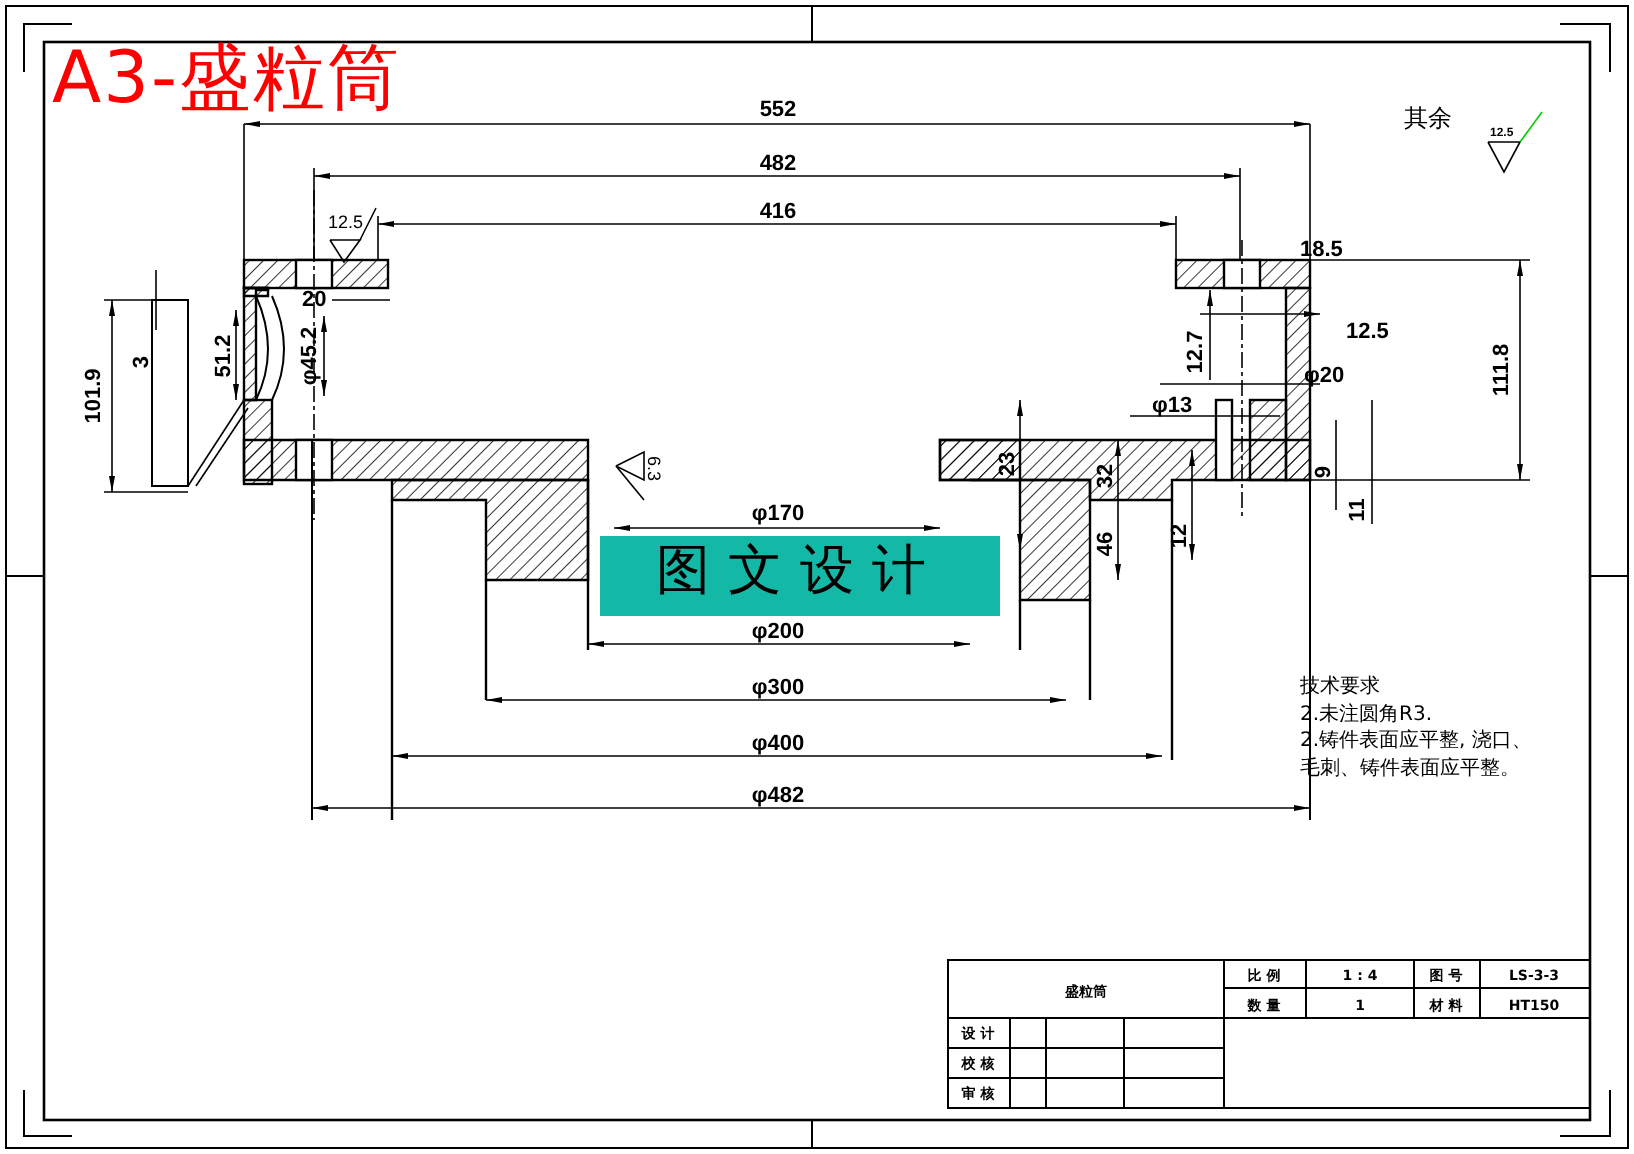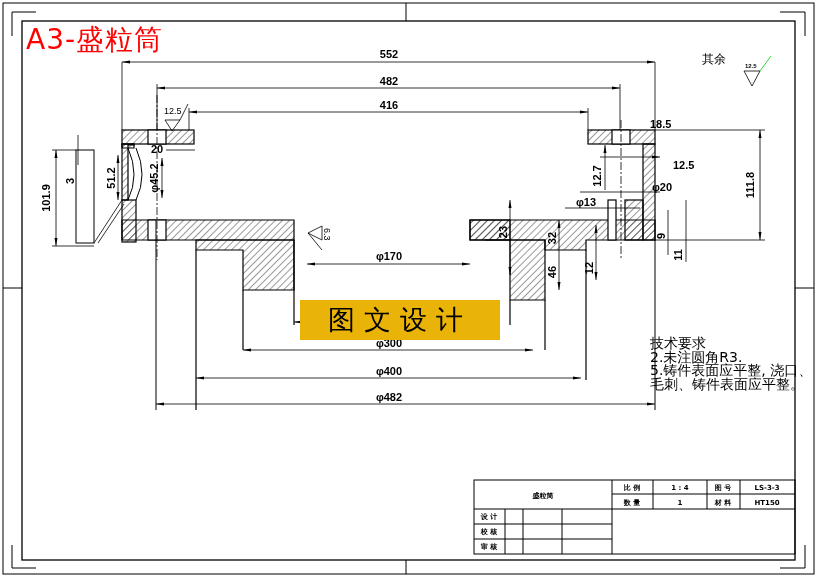--- a/index.html
+++ b/index.html
@@ -1,20 +1,20 @@
 <!DOCTYPE html>
 <html><head>
 <meta charset="utf-8">
 <style>
   html, body { margin: 0; padding: 0; background: #ffffff; }
   body { width: 817px; height: 577px; position: relative; overflow: hidden; font-family: "DejaVu Sans", sans-serif; }
   #sheet { position: absolute; left: 0; top: 0; width: 817px; height: 577px; }
-  .title-red { position: absolute; left: 26px; top: 20px; color: #ff0000; font-family: "DejaVu Sans", sans-serif; font-size: 28px; font-weight: normal; letter-spacing: 1px; line-height: 40px; white-space: nowrap; }
-  .watermark { position: absolute; left: 300px; top: 268px; width: 200px; height: 40px; background: #eab308; color: #000; font-family: Liberation Serif, serif; font-size: 27px; letter-spacing: 9px; text-align: center; line-height: 40px; margin-top: 32px; }
-  .notes { position: absolute; left: 650px; top: 337px; font-family: "DejaVu Sans", sans-serif; font-size: 14px; color: #000; line-height: 13.5px; }
+  .title-red { position: absolute; left: 26px; top: 20px; color: #ff0000; font-family: "DejaVu Sans", sans-serif; font-size: 36px; font-weight: normal; letter-spacing: 1px; line-height: 40px; white-space: nowrap; }
+  .watermark { position: absolute; left: 300px; top: 268px; width: 200px; height: 40px; background: #14b8a6; color: #000; font-family: Liberation Mono, monospace; font-size: 27px; letter-spacing: 9px; text-align: center; line-height: 40px; }
+  .notes { position: absolute; left: 650px; top: 337px; font-family: "DejaVu Sans", sans-serif; font-size: 10px; color: #000; line-height: 13.5px; }
   .other-rough { position: absolute; left: 702px; top: 51px; font-size: 12px; font-family: Liberation Serif, serif; color: #000; }
   svg text { font-family: "Liberation Sans Narrow", "Liberation Sans", sans-serif; }
   .dim { font-family: "Liberation Sans", sans-serif; font-weight: bold; font-size: 11px; fill: #000; }
   .tb-text { font-family: "DejaVu Sans", sans-serif; font-size: 7px; fill: #000; font-weight: bold; }
 </style>
 </head>
 <body>
 
 <div id="sheet">
   <svg width="817" height="577" viewBox="0 0 817 577" xmlns="http://www.w3.org/2000/svg">
@@ -205,16 +205,16 @@
     </g>
   </svg>
 
   <div class="title-red">A3-盛粒筒</div>
   <div class="other-rough">其余</div>
   <div class="watermark">图文设计</div>
 
   <div class="notes">
     <div>技术要求</div>
     <div>2.未注圆角R3.</div>
-    <div>5.铸件表面应平整, 浇口、</div>
+    <div>2.铸件表面应平整, 浇口、</div>
     <div>毛刺、铸件表面应平整。</div>
   </div>
 </div>
 
 </body></html>

